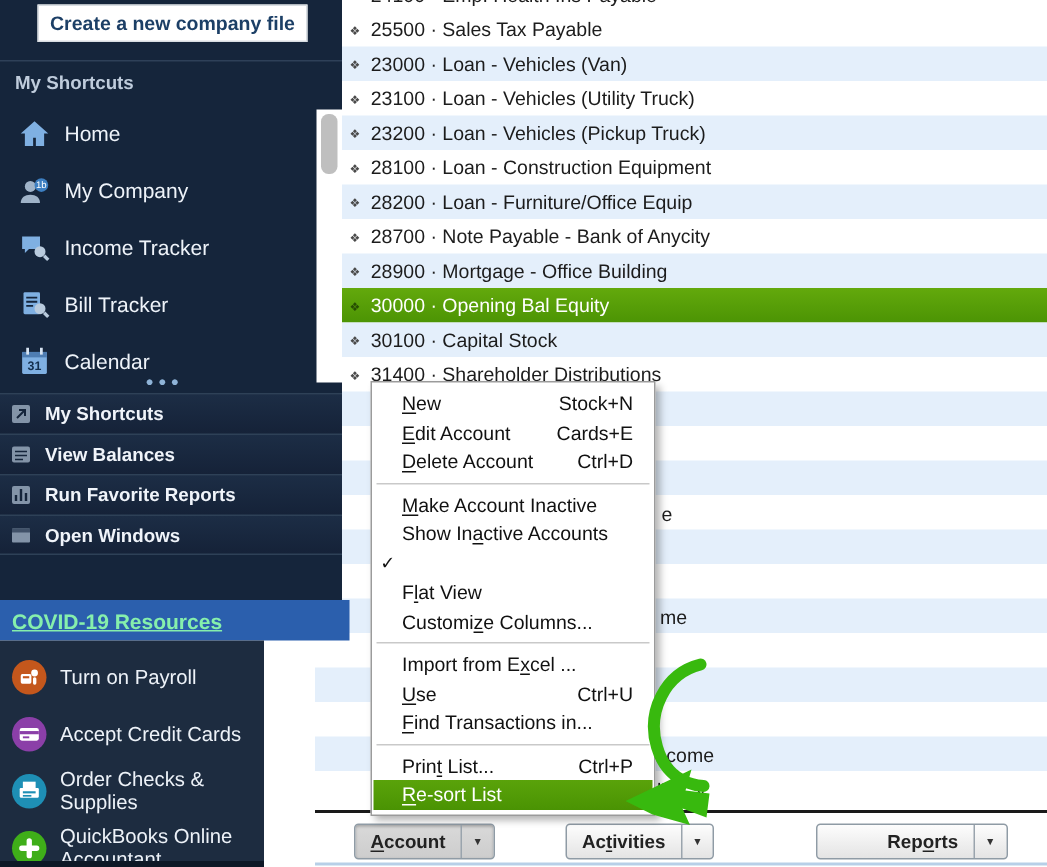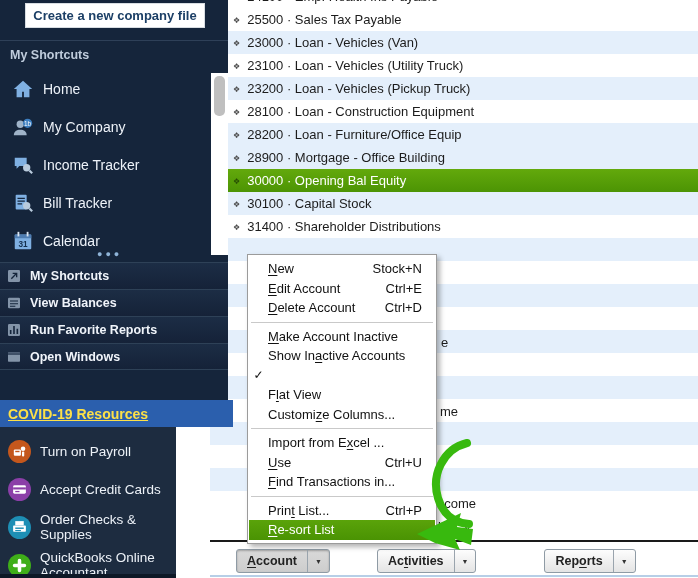--- a/index.html
+++ b/index.html
@@ -26,21 +26,21 @@
   .shortcut-item .icn { width:22px; height:22px; margin-right:9px; flex:0 0 auto; }
   .icn svg { width:100%; height:100%; display:block; }
   .sb-scroll { position:absolute; top:73px; right:0; width:17px; height:182px; background:#fff; }
   .sb-thumb { position:absolute; top:3px; left:3px; width:11px; height:40px; background:#bfbfbf; border-radius:5px; }
   .dots-handle { position:absolute; top:249px; left:97px; color:#8fb4d8; font-size:9px; letter-spacing:3px; cursor:row-resize; }
   .section-list { position:absolute; top:262px; left:0; width:228px; }
   .section-item { height:27px; display:flex; align-items:center; border-top:1px solid #2e4157; padding-left:6px; font-weight:bold; font-size:12.5px; color:#f0f4fa; background:linear-gradient(#1c2d45,#152238); cursor:pointer; }
   .section-item:last-child { border-bottom:1px solid #2e4157; }
   .section-item .icn { width:16px; height:16px; margin-right:8px; opacity:.9; }
   .covid-band { position:absolute; left:0; top:400px; width:233px; height:27px; background:var(--covid-blue,#2b5fad); display:flex; align-items:center; padding-left:8px; z-index:3; }
-  .covid-band a { color:#fde047; font-weight:bold; font-size:14px; text-decoration:underline; cursor:pointer; }
+  .covid-band a { color:#86efac; font-weight:bold; font-size:14px; text-decoration:underline; cursor:pointer; }
   .sidebar-bottom { position:absolute; left:0; top:427px; width:176px; height:151px; background:#1d2c40; z-index:3; padding-top:5px; }
   .sidebar-bottom:after { content:""; position:absolute; bottom:0; left:0; width:100%; height:4px; background:#0d1826; }
   .promo-item { height:38px; display:flex; align-items:center; padding-left:8px; font-size:13.5px; color:#edf2f8; cursor:pointer; }
   .promo-item .circle { width:23px; height:23px; border-radius:50%; margin-right:9px; display:flex; align-items:center; justify-content:center; flex:0 0 auto; }
   .promo-item .circle svg { width:17px; height:17px; display:block; }
 
   
   .menu { position:absolute; left:247px; top:254px; width:190px; background:#fff; border:1px solid #9b9b9b; box-shadow:3px 3px 5px rgba(0,0,0,.3); padding:4px 1px 3px 1px; z-index:5; }
   .mi { height:19.5px; display:flex; align-items:center; font-size:13px; color:#111; padding-right:13px; cursor:pointer; }
   .mi .chk { width:19px; text-align:center; font-size:12px; flex:0 0 auto; }
@@ -71,20 +71,21 @@
 
   <div class="list-area">
     <div class="rows">
         <div class="row white"><span class="diamond">❖</span><span>24100 · Emp. Health Ins Payable</span></div>
         <div class="row white"><span class="diamond">❖</span><span>25500 · Sales Tax Payable</span></div>
         <div class="row blue"><span class="diamond">❖</span><span>23000 · Loan - Vehicles (Van)</span></div>
         <div class="row white"><span class="diamond">❖</span><span>23100 · Loan - Vehicles (Utility Truck)</span></div>
         <div class="row blue"><span class="diamond">❖</span><span>23200 · Loan - Vehicles (Pickup Truck)</span></div>
         <div class="row white"><span class="diamond">❖</span><span>28100 · Loan - Construction Equipment</span></div>
         <div class="row blue"><span class="diamond">❖</span><span>28200 · Loan - Furniture/Office Equip</span></div>
+        <div class="row white"><span class="diamond">❖</span><span>28700 · Note Payable - Bank of Anycity</span></div>
         <div class="row blue"><span class="diamond">❖</span><span>28900 · Mortgage - Office Building</span></div>
         <div class="row green"><span class="diamond">❖</span><span>30000 · Opening Bal Equity</span></div>
         <div class="row blue"><span class="diamond">❖</span><span>30100 · Capital Stock</span></div>
         <div class="row white"><span class="diamond">❖</span><span>31400 · Shareholder Distributions</span></div>
         <div class="row blue"></div>
         <div class="row white"></div>
         <div class="row blue"></div>
         <div class="row white"></div>
         <div class="row blue"></div>
         <div class="row white"></div>
@@ -257,21 +258,21 @@
 
   <div class="menu">
       <div class="mi">
         <span class="chk"></span>
         <span class="lbl"><u>N</u>ew</span>
         <span class="sc">Stock+N</span>
       </div>
       <div class="mi">
         <span class="chk"></span>
         <span class="lbl"><u>E</u>dit Account</span>
-        <span class="sc">Ctrl+E</span>
+        <span class="sc">Cards+E</span>
       </div>
       <div class="mi">
         <span class="chk"></span>
         <span class="lbl"><u>D</u>elete Account</span>
         <span class="sc">Ctrl+D</span>
       </div>
       <div class="msep"></div>
       <div class="mi">
         <span class="chk"></span>
         <span class="lbl"><u>M</u>ake Account Inactive</span>
@@ -325,21 +326,21 @@
   <div class="toolbar">
     <div style="display:flex;gap:40px;">
         <div class="tb-btn pressed" style="margin-right: 7px;">
           <span class="lbl"><u>A</u>ccount</span>
           <span class="arr">▼</span>
         </div>
         <div class="tb-btn" style="margin-right: 28px;">
           <span class="lbl">Ac<u>t</u>ivities</span>
           <span class="arr">▼</span>
         </div>
-        <div class="tb-btn" style="margin-right: 28px;">
+        <div class="tb-btn" style="margin-right: 28px; padding-left: 36px;">
           <span class="lbl">Rep<u>o</u>rts</span>
           <span class="arr">▼</span>
         </div>
         <div class="tb-btn" style="margin-right: 0px;">
           <span class="lbl">Online</span>
         </div>
       </div>
     <div class="chk-group">
       <div class="chk-box"></div>
       <span class="chk-lbl">Include in<u>a</u>ctive</span>

